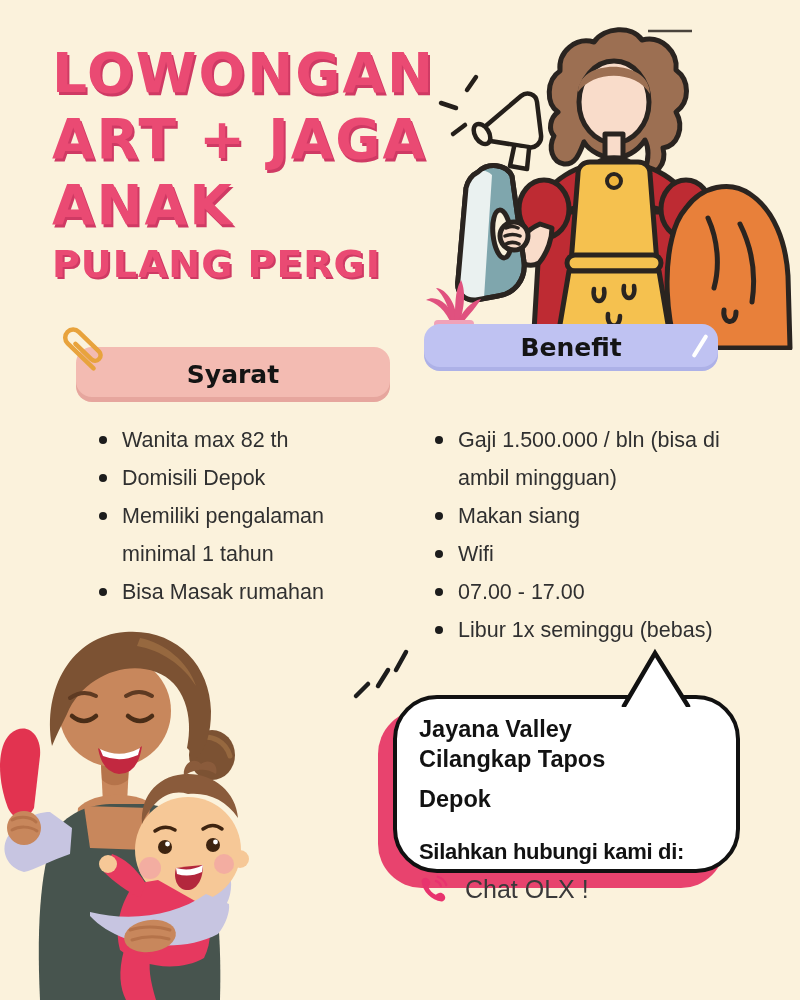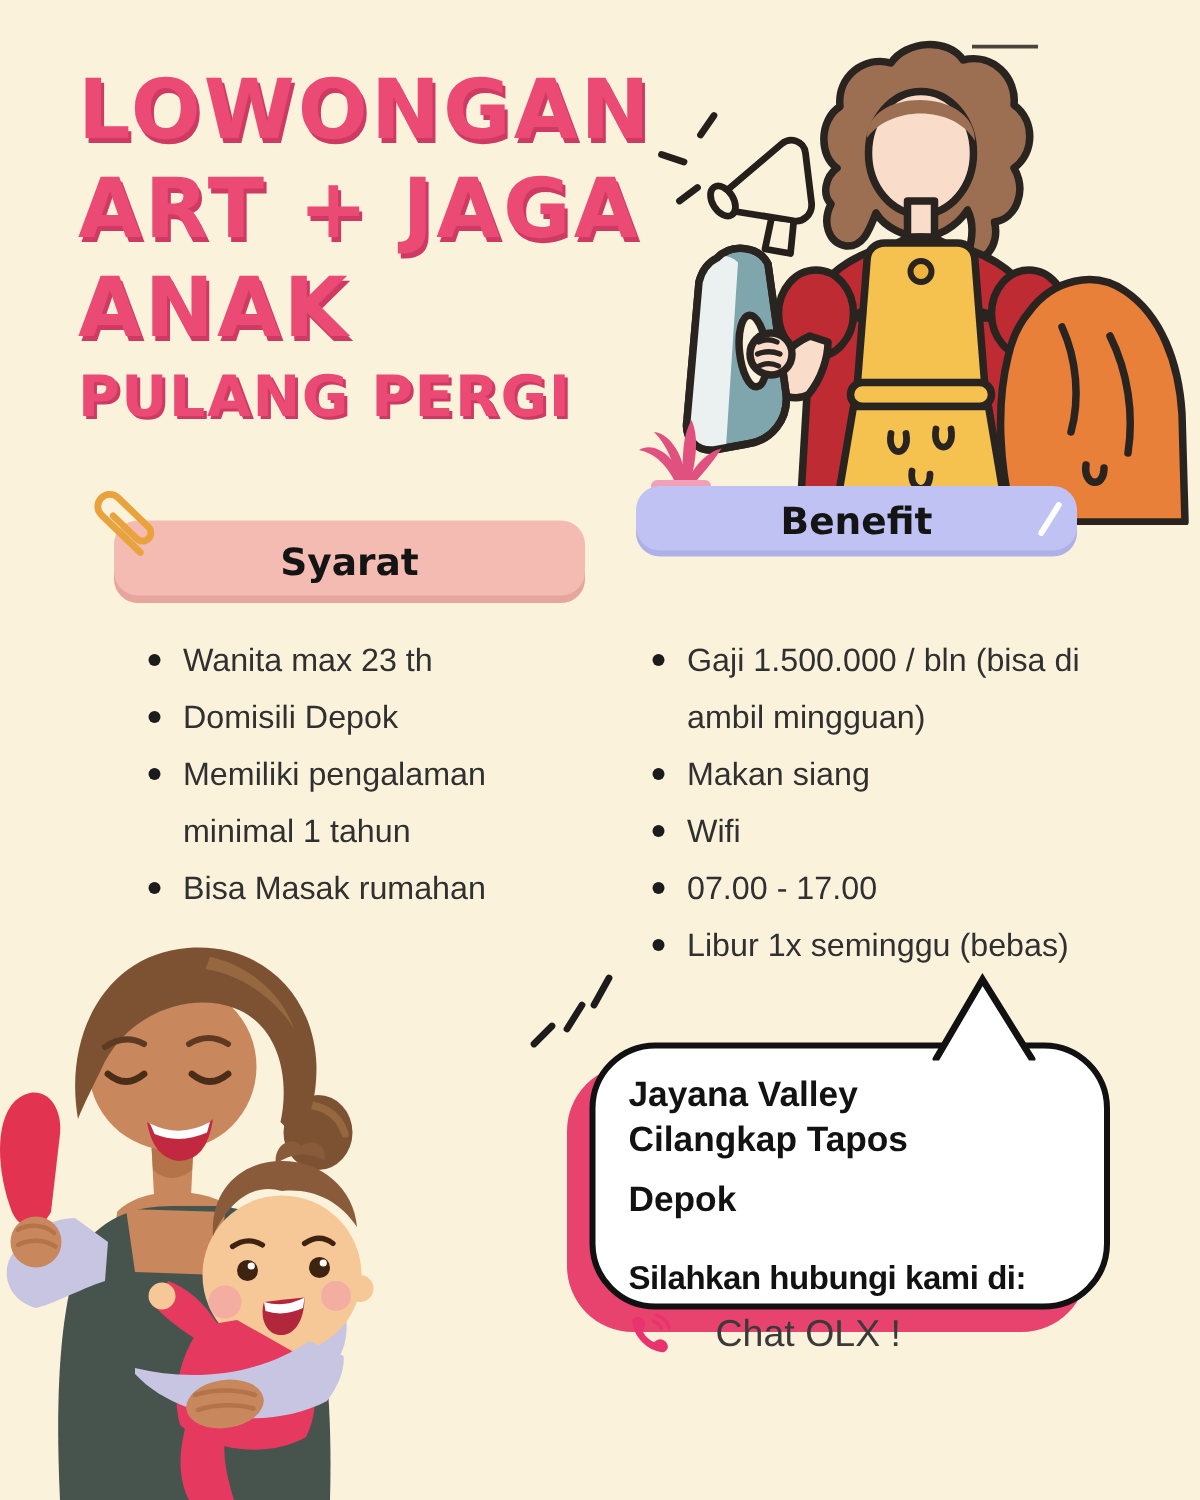--- a/index.html
+++ b/index.html
@@ -45,21 +45,21 @@
     position:absolute;left:393px;top:695px;width:347px;height:178px;
     box-sizing:border-box;background:#ffffff;border:4px solid #111111;
     border-radius:44px;box-shadow:-15px 15px 0 #E8436E;
     padding:15px 18px 0 22px;
   }
   .bubble-tail{position:absolute;left:217px;top:-54px;}
   .b-line{font-family:"Liberation Sans",sans-serif;font-weight:bold;
     font-size:23.5px;line-height:30px;color:#121212;}
   .b-line-depok{margin-top:10px;}
   .b-line-cta{margin-top:23px;font-size:22px;letter-spacing:-0.3px;}
-  .contact-row{display:flex;align-items:center;gap:28px;margin-top:7px;}
+  .contact-row{display:flex;align-items:center;gap:16px;margin-top:7px;}
   .channel{font-size:25px;font-weight:normal;color:#3a3a3a;}
   .emphasis-dashes{position:absolute;left:348px;top:640px;}
   .illu{position:absolute;}
 </style>
 </head>
 <body>
 
 <div class="poster">
 
   <div class="title-block">
@@ -144,21 +144,21 @@
   </div>
 
   <div class="pill pill-benefit">
     <span>Benefit</span>
     <span class="shine"></span>
   </div>
 
   <ul class="bullets list-syarat">
     <li>
         <span class="dot"></span>
-        <span class="txt">Wanita max 23 th</span>
+        <span class="txt">Wanita max 82 th</span>
       </li>
     <li>
         <span class="dot"></span>
         <span class="txt">Domisili Depok</span>
       </li>
     <li>
         <span class="dot"></span>
         <span class="txt">Memiliki pengalaman minimal 1 tahun</span>
       </li>
     <li>

